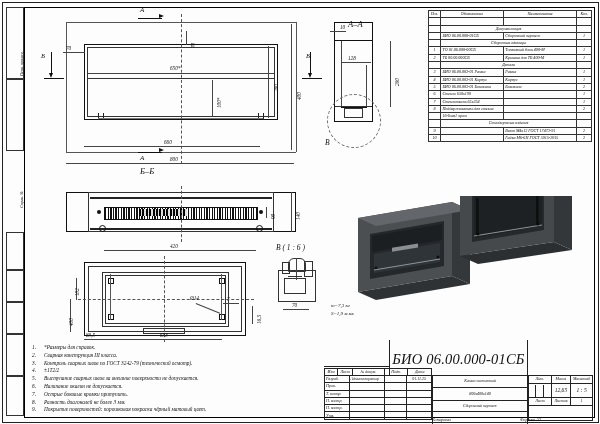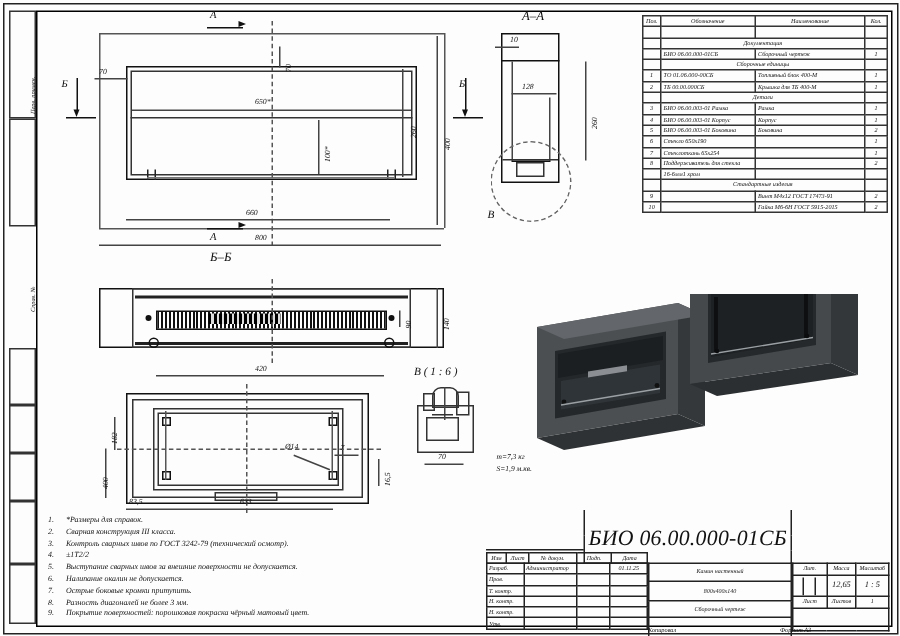--- a/index.html
+++ b/index.html
@@ -134,21 +134,21 @@
     <div class="ln h" style="left:84px;top:146px;width:176px;background:#444;height:0.5px;"></div>
     <span class="txt dimtxt" style="left:164px;top:139px;">660</span>
 
     <div class="ln h" style="left:66px;top:163px;width:228px;background:#444;height:0.5px;"></div>
     <span class="txt dimtxt" style="left:170px;top:156px;">800</span>
 
     <span class="txt cap" style="left:140px;top:166px;font-size:8.5px;">Б–Б</span>
   </div>
 
   <div>
-    <span class="txt cap" style="left:348px;top:5px;font-size:8.5px;">А–А</span>
+    <span class="txt cap" style="left:348px;top:19px;font-size:8.5px;">А–А</span>
     <div class="outline" style="left:334px;top:22px;width:39px;height:100px;"></div>
     <div class="ln h" style="left:334px;top:40px;width:39px;background:#111;height:0.9px;"></div>
 
     <div class="ln v" style="left:341px;top:41px;height:66px;background:#444;width:0.6px;"></div>
     <div class="ln v" style="left:366px;top:65px;height:42px;background:#444;width:0.6px;"></div>
     <div class="ln h" style="left:335px;top:106px;width:37px;background:#333;height:0.7px;"></div>
 
     <div class="thinline" style="left:344px;top:108px;width:19px;height:10px;border-width:0.7px;"></div>
     <div class="ln h" style="left:341px;top:107px;width:26px;background:#111;height:1px;"></div>
 

